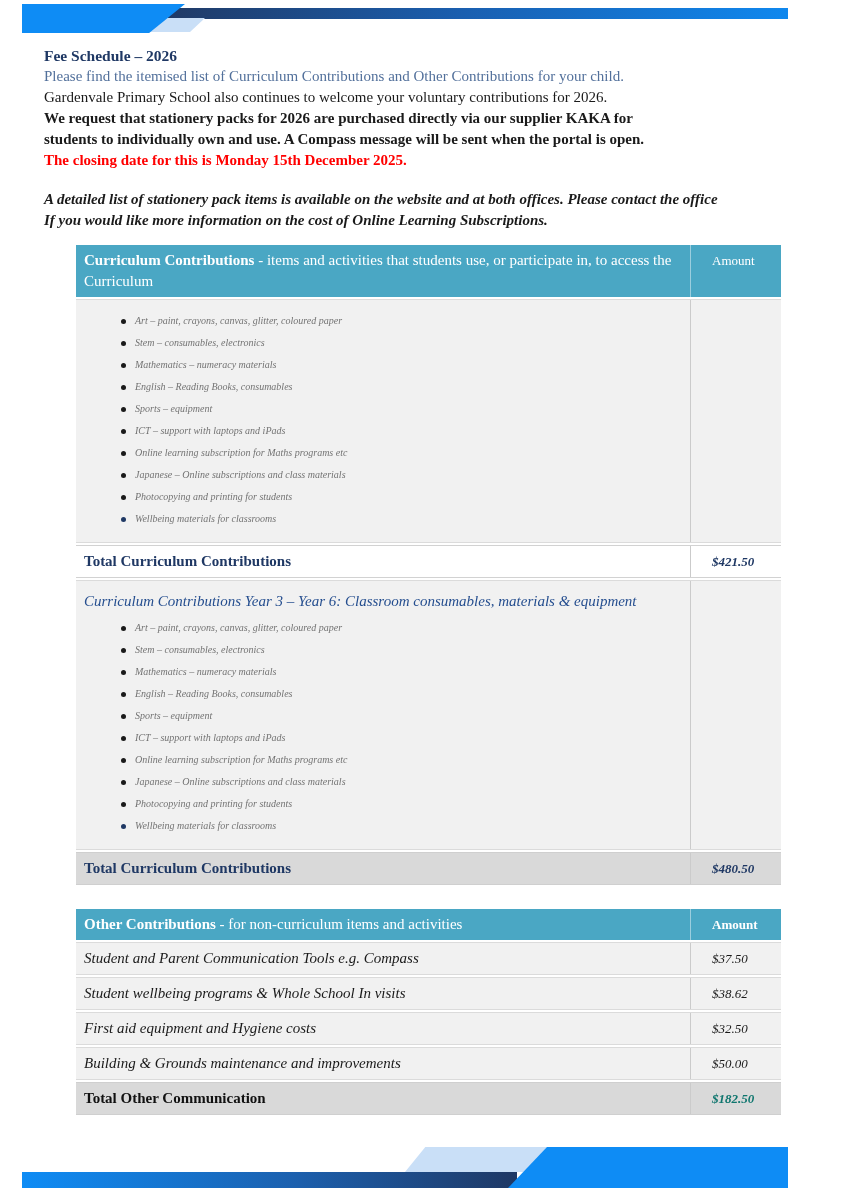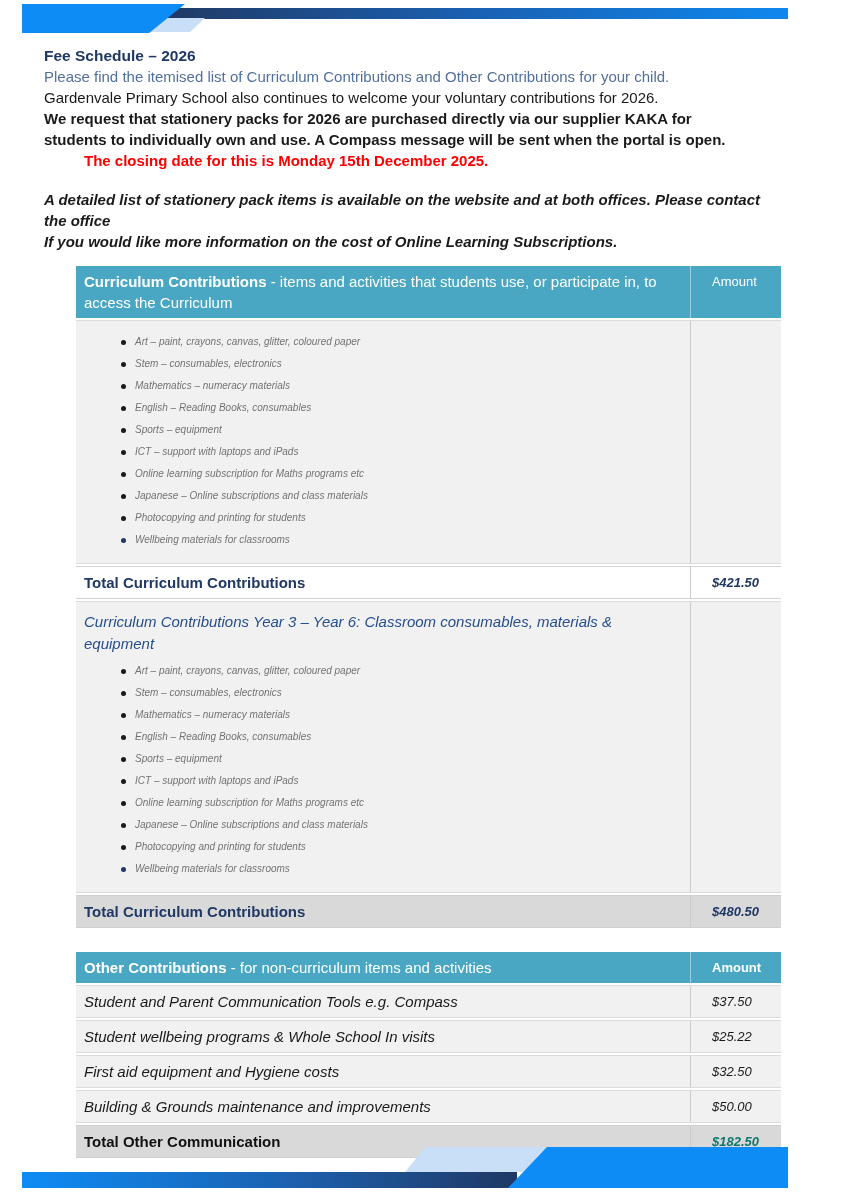--- a/index.html
+++ b/index.html
@@ -1,19 +1,19 @@
 <!DOCTYPE html>
 <html><head>
 <meta charset="utf-8">
 <style>
   * { box-sizing: border-box; }
   html,body { margin:0; padding:0; background:#ffffff; }
   .page {
     position:relative; width:788px; height:1200px; background:#ffffff;
-    font-family:Liberation Sans, sans-serif; color:#1a1a1a; overflow:hidden;
+    font-family:Liberation Serif, serif; color:#1a1a1a; overflow:hidden;
   }
 
   
   .banner-top { position:absolute; top:0; left:0; width:848px; height:36px; }
   .bt-bar   { position:absolute; left:168px; top:8px; width:657px; height:11px;
               background:linear-gradient(90deg,#203A66 0%,#1A5FB0 45%,#0E8CF5 100%); }
   .bt-light { position:absolute; left:145px; top:18px; width:60px; height:14px;
               background:#C9DFF7; clip-path:polygon(25% 0,100% 0,75% 100%,0 100%); }
   .bt-block { position:absolute; left:22px; top:4px; width:163px; height:29px;
               background:#0E8CF5; clip-path:polygon(0 0,100% 0,78% 100%,0 100%); }
@@ -26,21 +26,21 @@
               background:#C9DFF7; clip-path:polygon(14% 0,100% 0,86% 100%,0 100%); }
   .bb-block { position:absolute; left:508px; top:2px; width:300px; height:41px;
               background:#0E8CF5; clip-path:polygon(13% 0,100% 0,100% 100%,0 100%); }
 
   
   .content { position:absolute; left:44px; top:46px; width:737px; }
   .doc-title { font-size:15.5px; font-weight:700; color:#1F3864; line-height:20px; }
   .line { font-size:15px; line-height:21px; }
   .t-blue { color:#52709B; }
   .t-bold { font-weight:700; }
-  .t-red  { color:#FF0000; font-weight:700;margin-left:40px; }
+  .t-red  { color:#FF0000; font-weight:700; }
   .note-block { margin-top:18px; }
   .t-note { font-weight:700; font-style:italic; }
 
   
   .tbl { width:737px; margin-top:14px; }
   .tbl-2 { margin-top:24px; }
   .tr { display:flex; margin-bottom:2px;margin-left:32px; }
   .tr-head { background:#4AA7C4; color:#ffffff; }
   .tr-head .td-amt { border-left:1px solid rgba(255,255,255,0.45); }
   .td-main { flex:1 1 auto; padding:5px 10px 5px 8px; font-size:15px; line-height:21px; }
@@ -154,21 +154,21 @@
         </div>
         <div class="td-amt t-bold">Amount</div>
       </div>
 
       <div class="tr tr-body">
         <div class="td-main row-italic">Student and Parent Communication Tools e.g. Compass</div>
         <div class="td-amt row-italic">$37.50</div>
       </div>
       <div class="tr tr-body">
         <div class="td-main row-italic">Student wellbeing programs &amp; Whole School In visits</div>
-        <div class="td-amt row-italic">$25.22</div>
+        <div class="td-amt row-italic">$38.62</div>
       </div>
       <div class="tr tr-body">
         <div class="td-main row-italic">First aid equipment and Hygiene costs</div>
         <div class="td-amt row-italic">$32.50</div>
       </div>
       <div class="tr tr-body">
         <div class="td-main row-italic">Building &amp; Grounds maintenance and improvements</div>
         <div class="td-amt row-italic">$50.00</div>
       </div>
 

